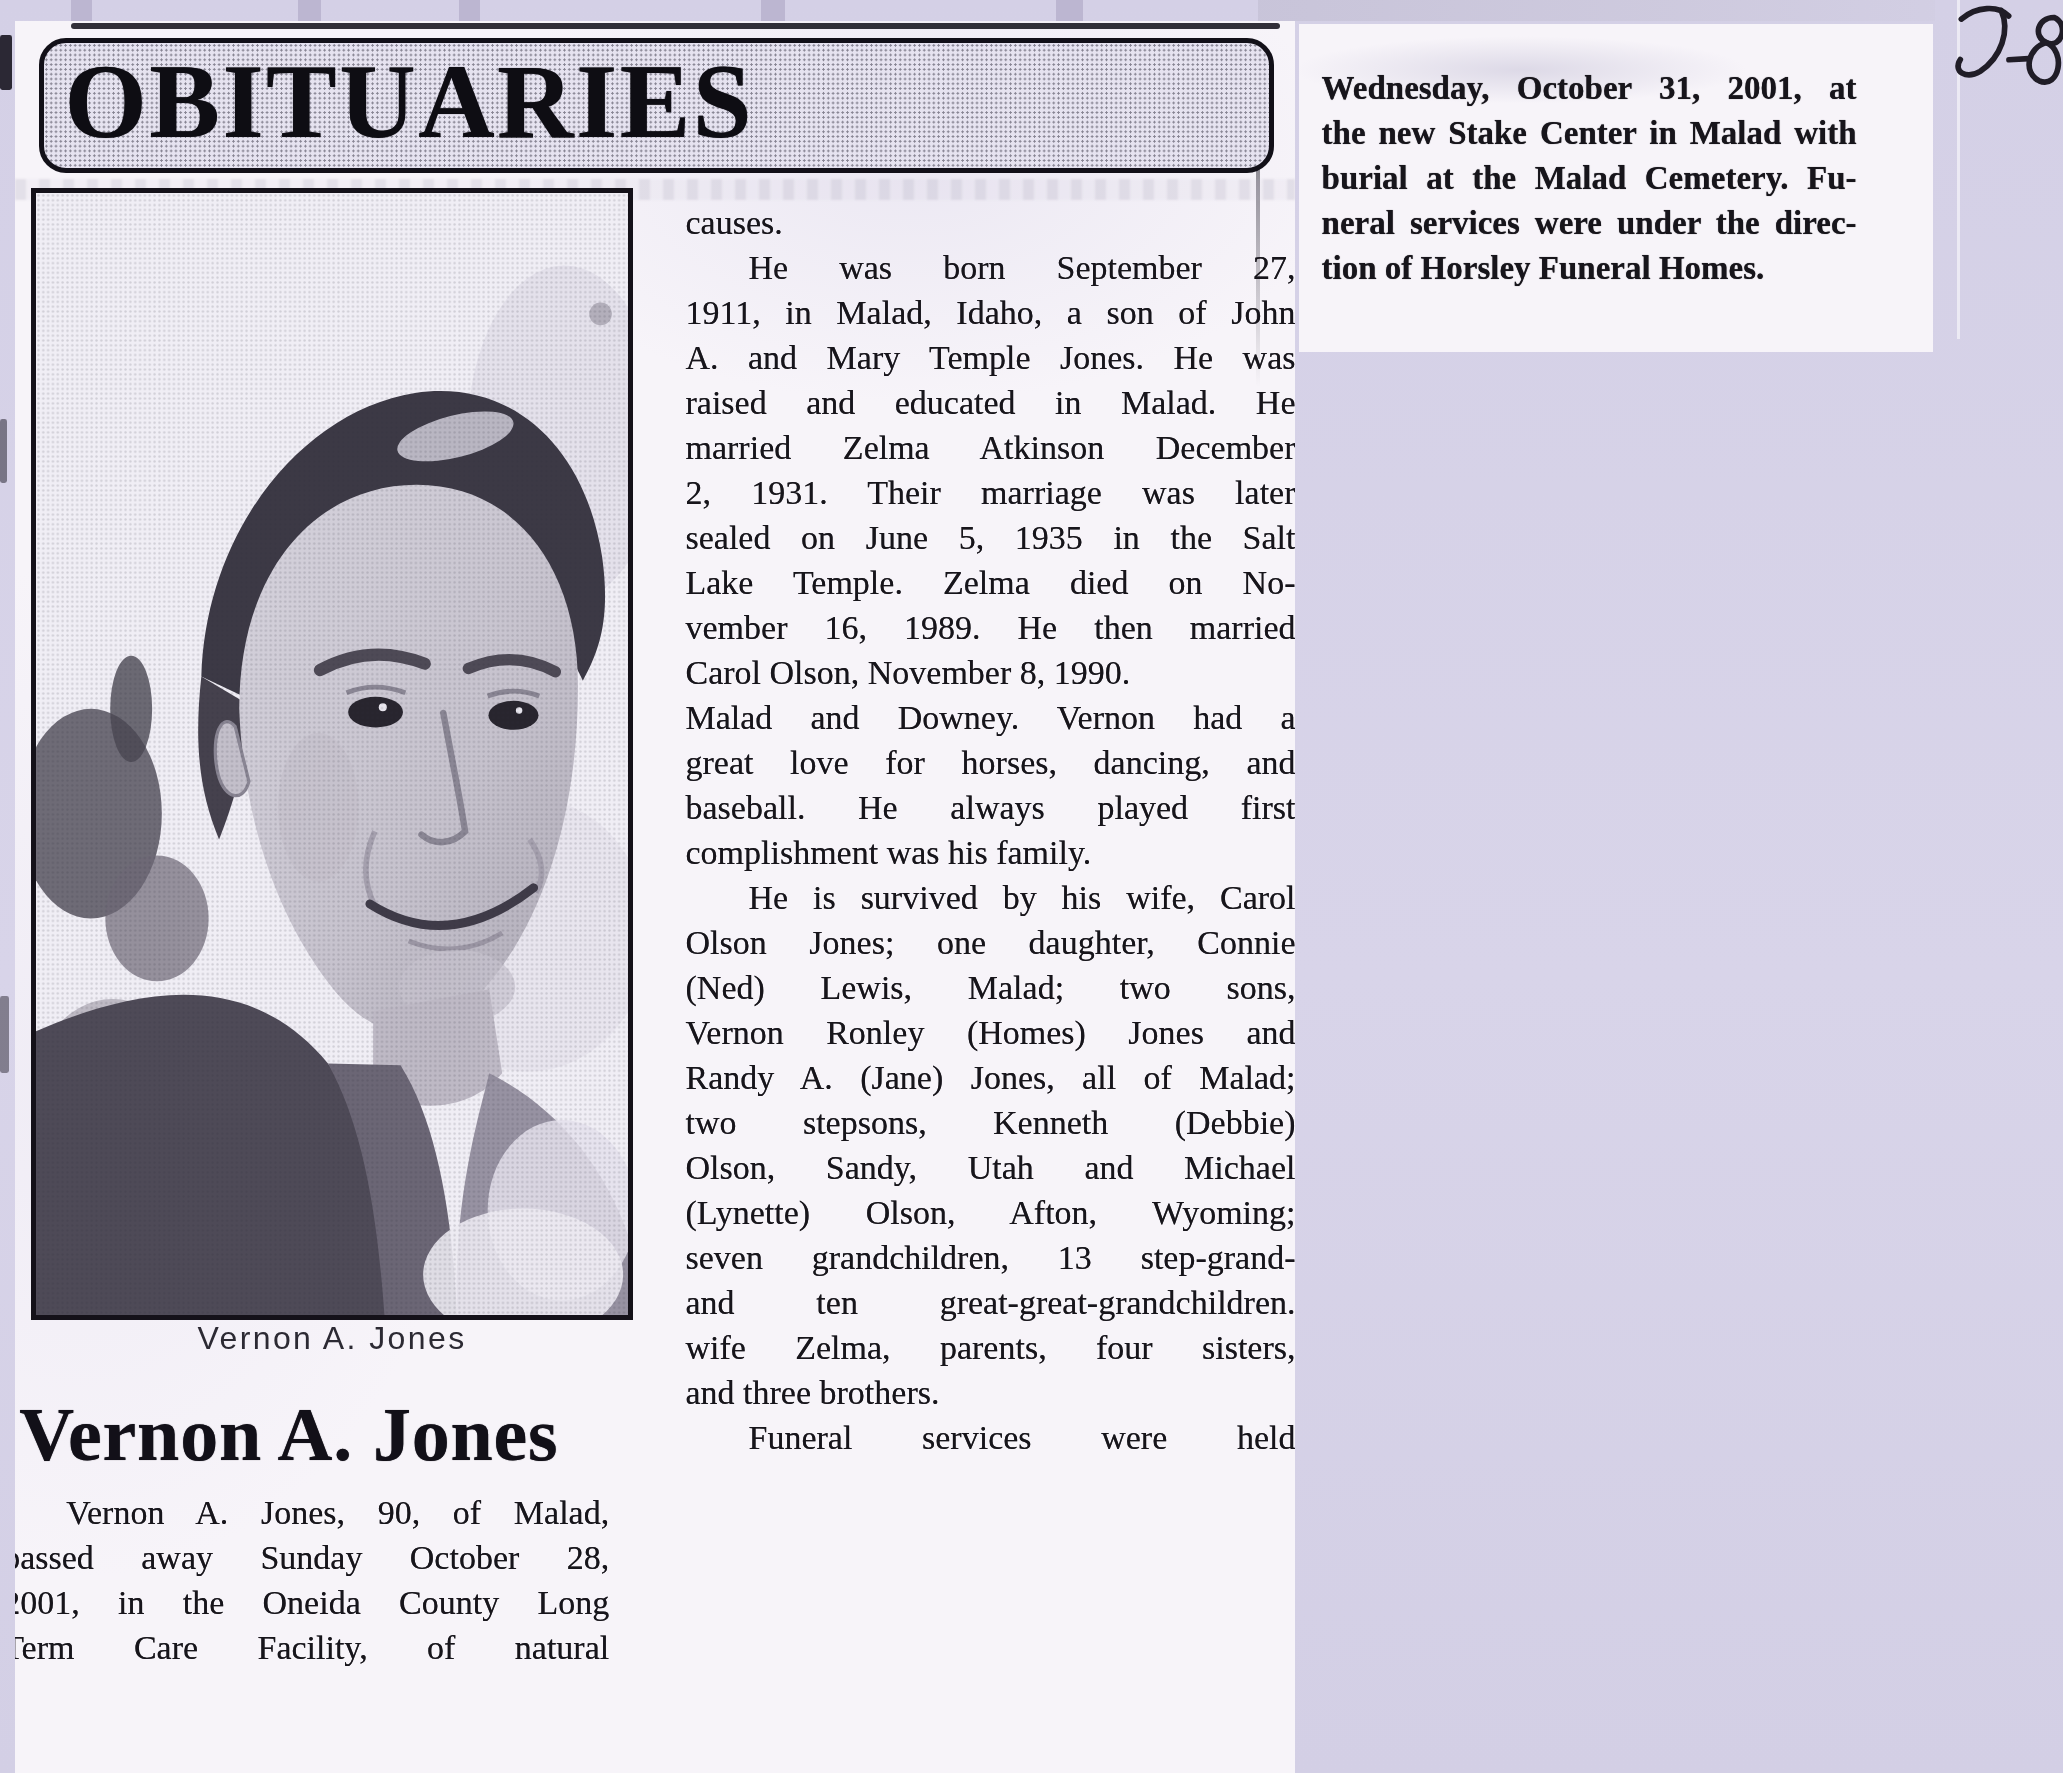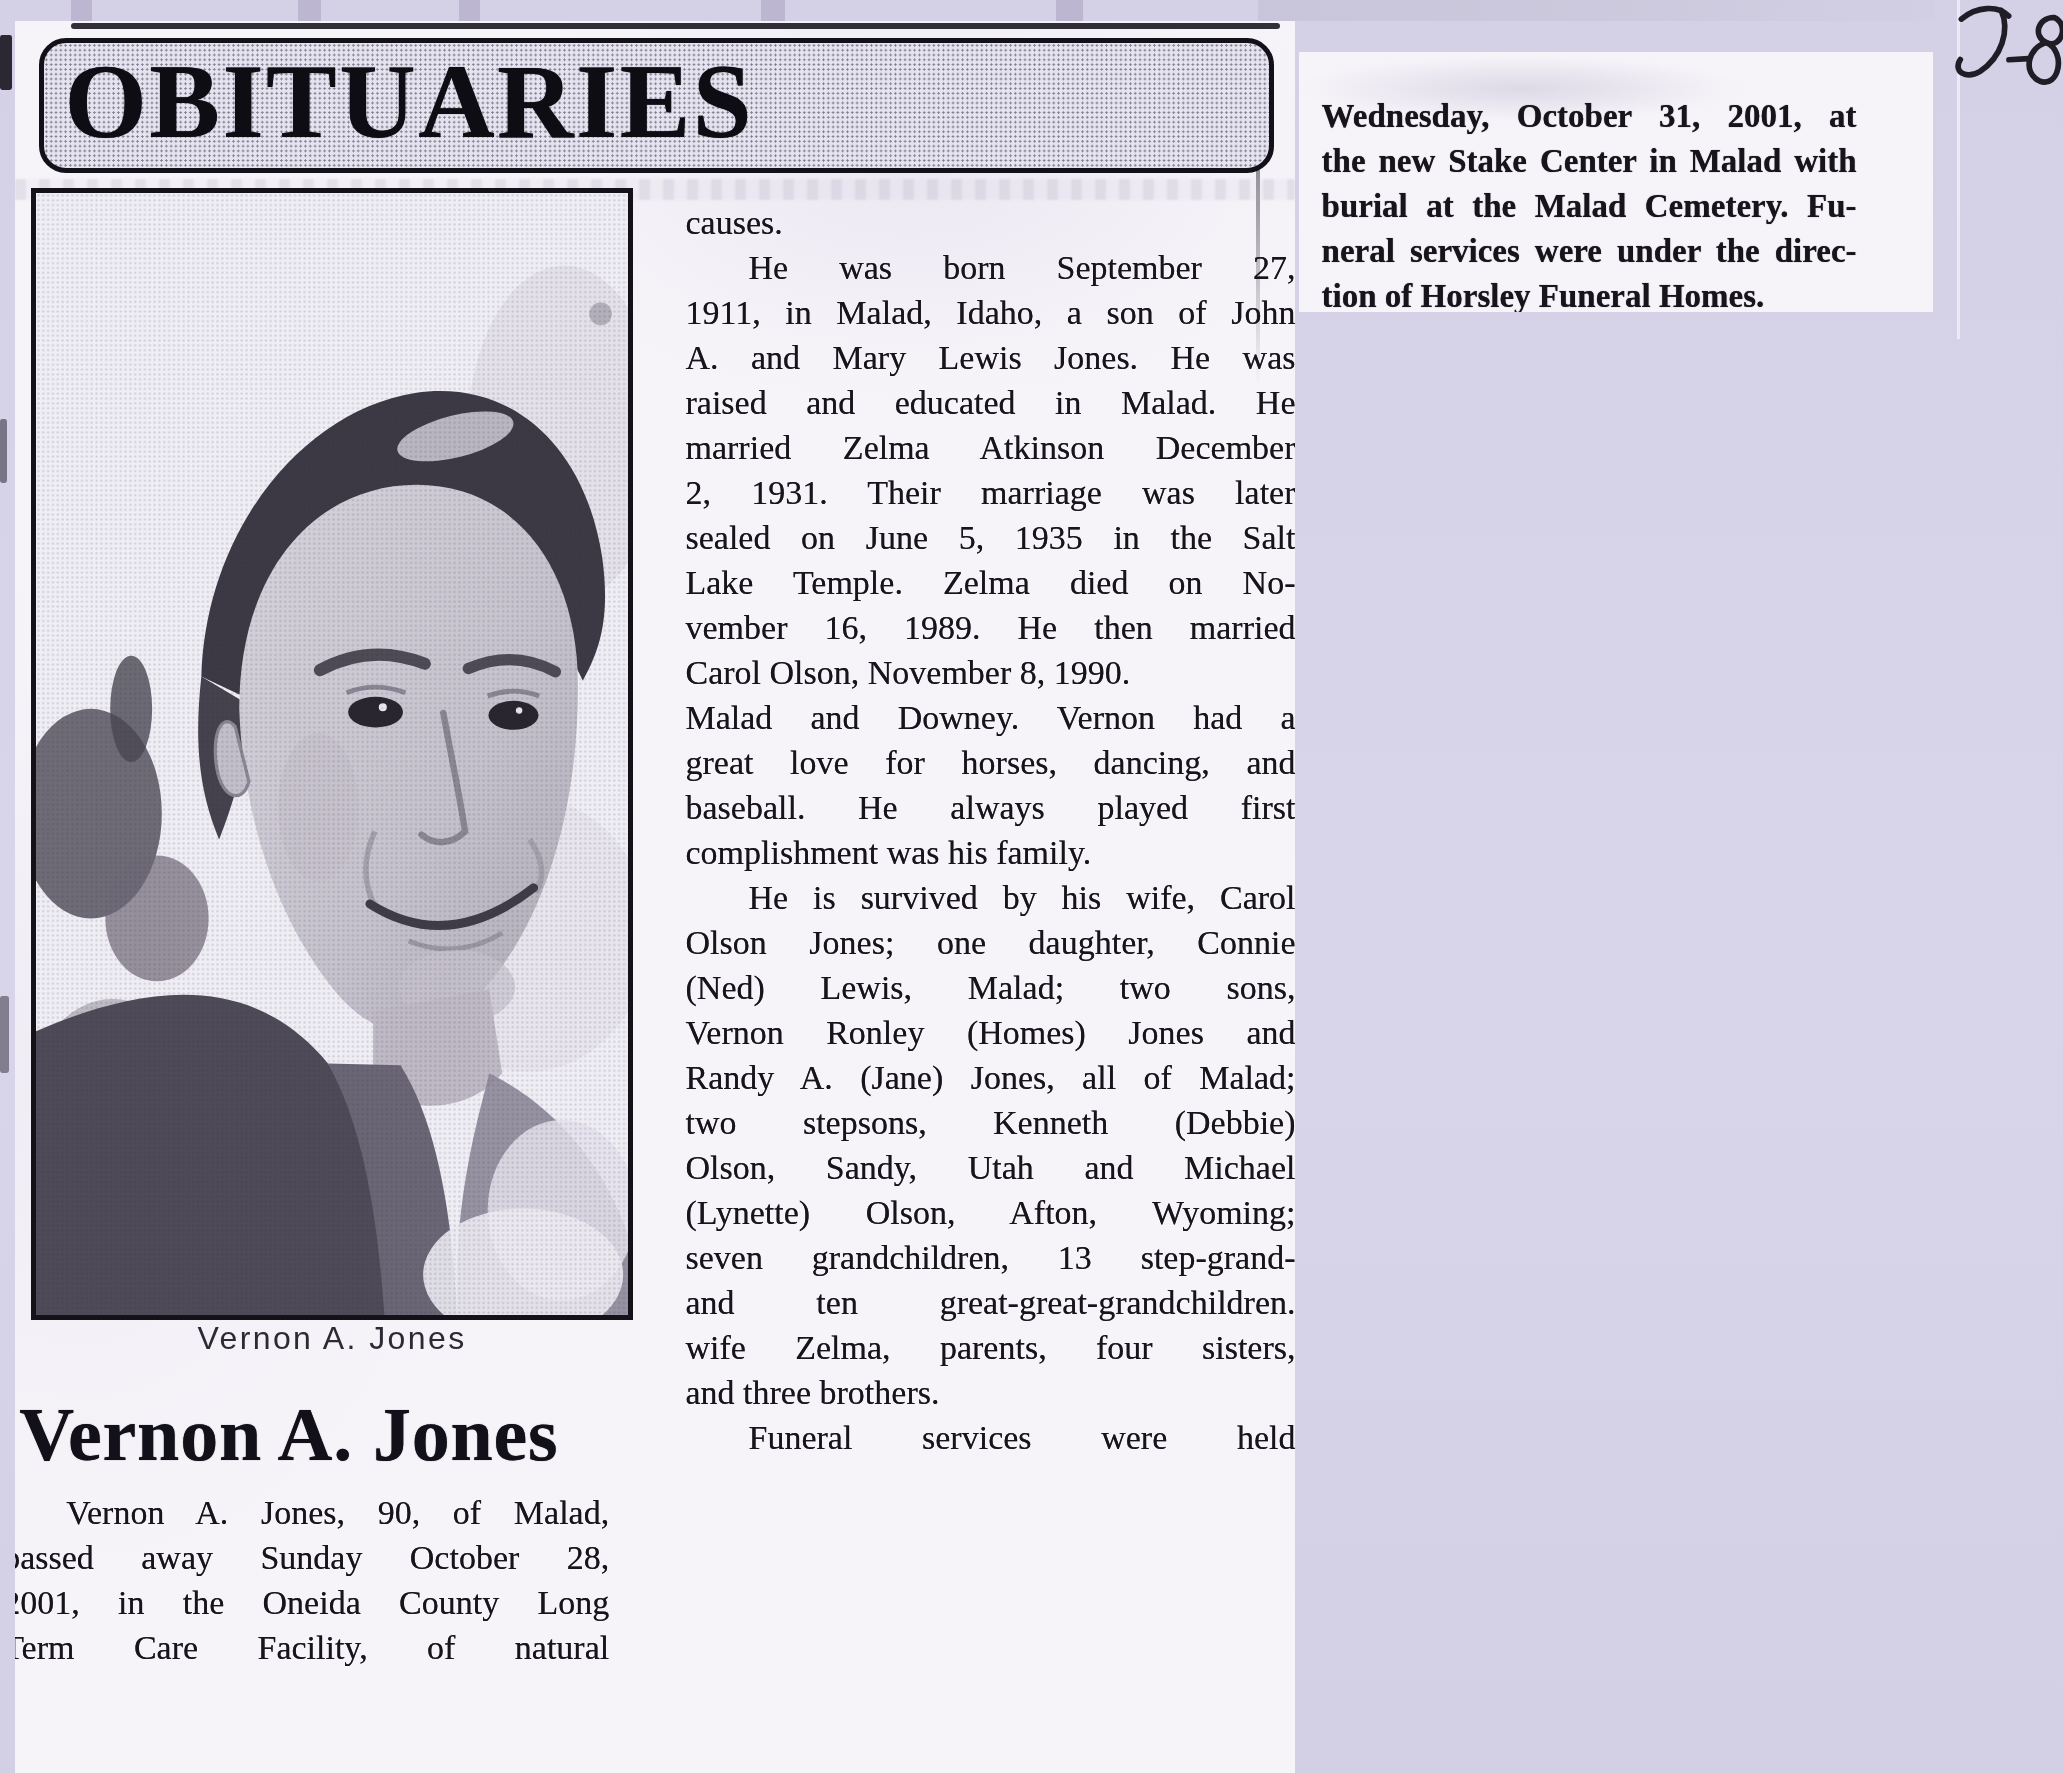--- a/index.html
+++ b/index.html
@@ -70,26 +70,25 @@
   .textcol{position:absolute;font-size:34px;line-height:45px;color:var(--ink);
     text-shadow:0 0 0.6px rgba(23,21,27,.75);}
   .col-left{left:-11.3px;top:1469px;width:606px;}
   .col-middle{left:659px;top:179px;width:610px;margin-left:12px;}
   .line{display:block;text-align:justify;text-align-last:justify;white-space:normal;}
   .line.nj{text-align-last:left;}
   .line.ind{text-indent:63px;}
 
   
   .scrap-right{
-    position:absolute;left:1299px;top:24px;width:634px;height:260px;
+    position:absolute;left:1299px;top:24px;width:634px;height:328px;
     background:
       radial-gradient(322px 48px at 35% 14%, rgba(199,195,216,.55), transparent 70%),
       var(--paper);
     overflow:hidden;
-    margin-top:28px;
   }
   .scrap-right .textcol{left:22.6px;top:42px;width:535px;font-weight:700;
     font-size:33px;line-height:45px;text-shadow:0 0 0.8px rgba(23,21,27,.85);}
 
   
   .handwriting{position:absolute;left:1944px;top:0px;width:129px;height:97px;transform:rotate(6deg);}
 
   
   .strip{background:#b7b2cc;opacity:.85;}
   .band-top-right{left:1258px;top:0;width:677px;height:21px;
@@ -194,21 +193,21 @@
       <div class="line ind">Vernon A. Jones, 90, of Malad,</div>
       <div class="line">passed away Sunday October 28,</div>
       <div class="line">2001, in the Oneida County Long</div>
       <div class="line">Term Care Facility, of natural</div>
     </div>
 
   <div class="textcol col-middle">
       <div class="line nj">causes.</div>
       <div class="line ind">He was born September 27,</div>
       <div class="line">1911, in Malad, Idaho, a son of John</div>
-      <div class="line">A. and Mary Lewis Jones. He was</div>
+      <div class="line">A. and Mary Temple Jones. He was</div>
       <div class="line">raised and educated in Malad. He</div>
       <div class="line">married Zelma Atkinson December</div>
       <div class="line">2, 1931. Their marriage was later</div>
       <div class="line">sealed on June 5, 1935 in the Salt</div>
       <div class="line">Lake Temple. Zelma died on No-</div>
       <div class="line">vember 16, 1989. He then married</div>
       <div class="line nj">Carol Olson, November 8, 1990.</div>
       <div class="line">Malad and Downey. Vernon had a</div>
       <div class="line">great love for horses, dancing, and</div>
       <div class="line">baseball. He always played first</div>

